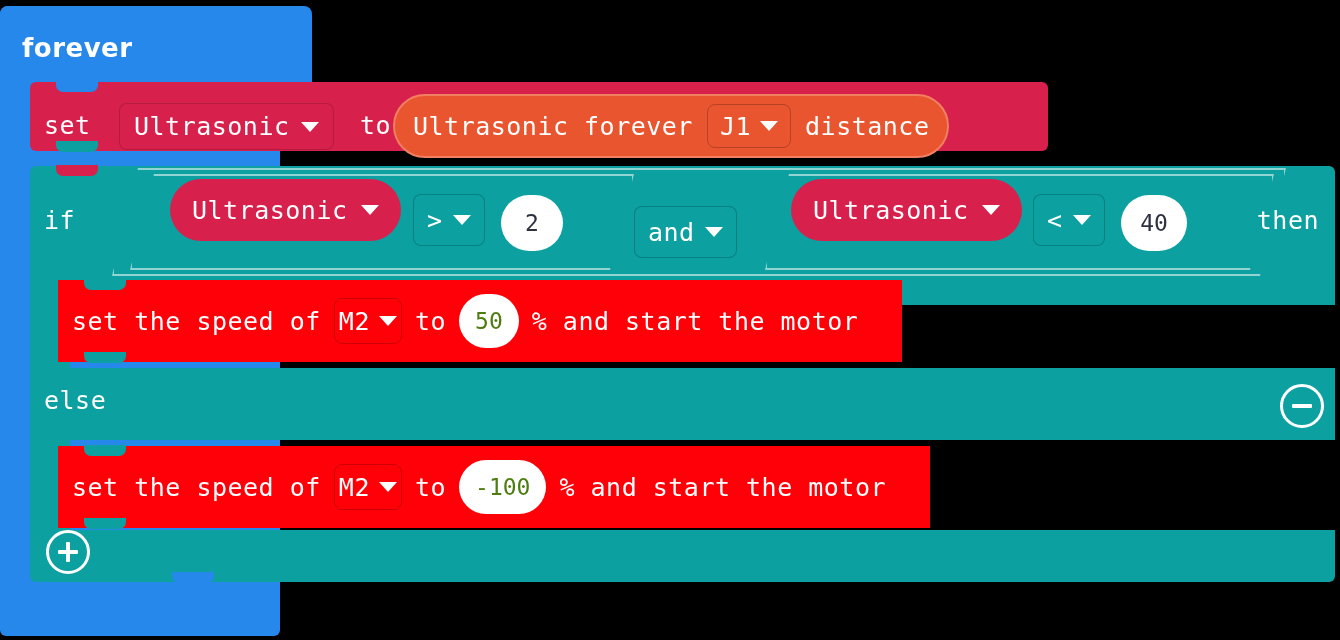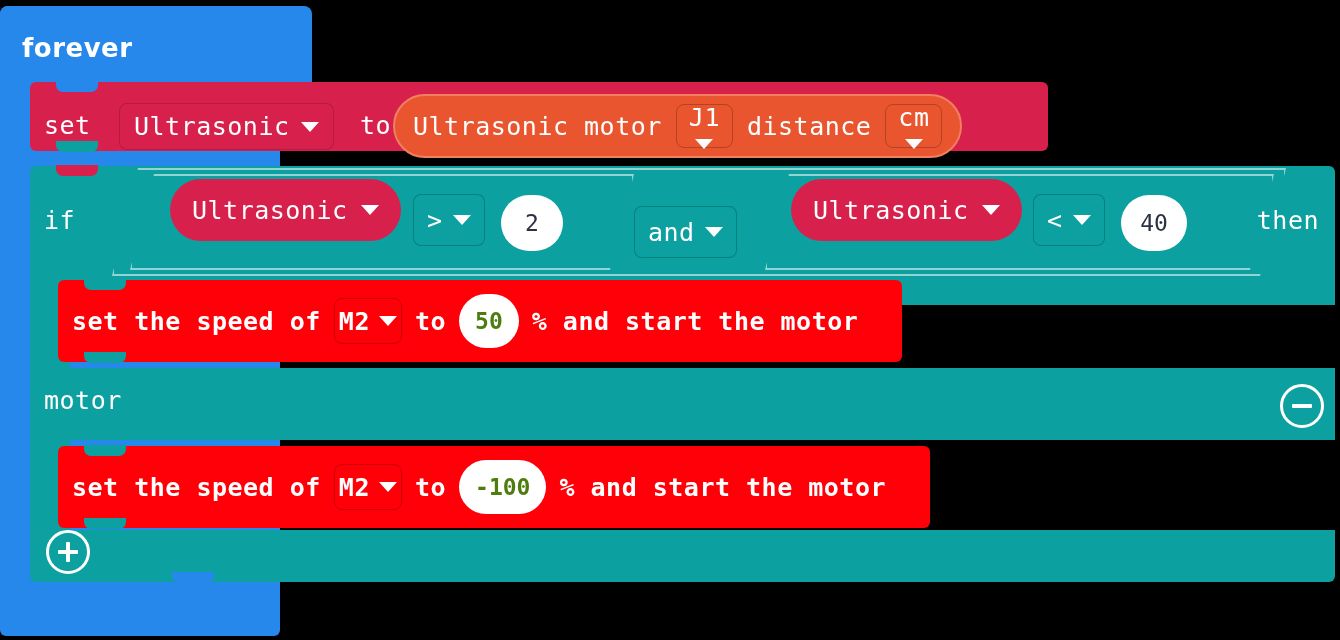--- a/index.html
+++ b/index.html
@@ -53,21 +53,21 @@
 
   
   #sensor-block{
     position:absolute;left:363px;top:12px;height:64px;
     background:#E8552F;border:2px solid #F08060;border-radius:32px;
     display:flex;align-items:center;padding:0 18px;gap:14px;box-sizing:border-box;
   }
   .inner-field{
     display:flex;align-items:center;gap:9px;
     border:1px solid rgba(0,0,0,.22);border-radius:8px;
-    padding:0 12px;height:44px;box-sizing:border-box;flex-direction:column;
+    padding:0 12px;height:44px;box-sizing:border-box;
   }
 
   
   .caret{
     width:0;height:0;border-left:9px solid transparent;border-right:9px solid transparent;
     border-top:10px solid #fff;flex:none;
   }
 
   
   #if-head{
@@ -122,22 +122,22 @@
     position:absolute;left:30px;top:530px;width:1305px;height:52px;
     background:#0CA0A0;border-radius:0 0 6px 6px;
   }
   #if-foot .notch-bot{
     position:absolute;left:142px;bottom:-1px;width:42px;height:11px;
     background:#2688EB;border-radius:0 0 7px 7px;
   }
 
   
   .motor{
-    position:absolute;left:58px;height:82px;background:#FF0008;border-radius:6px;
-    display:flex;align-items:center;padding:0 14px;gap:13px;box-sizing:border-box;font-weight:bold;
+    position:absolute;left:58px;height:82px;background:#FF0008;border-radius:0;
+    display:flex;align-items:center;padding:0 14px;gap:13px;box-sizing:border-box;
   }
   .motor .notch-top{
     position:absolute;left:26px;top:-1px;width:42px;height:11px;
     background:#0CA0A0;border-radius:0 0 7px 7px;
   }
   .motor .notch-bot{
     position:absolute;left:26px;bottom:-1px;width:42px;height:11px;
     background:#0CA0A0;border-radius:0 0 7px 7px;
   }
   .motor-field{
@@ -185,33 +185,29 @@
     <span id="set-word" class="tx">set</span>
 
     <div id="set-var-field" class="field-round">
       <span class="tx">Ultrasonic</span>
       <span class="caret"></span>
     </div>
 
     <span id="to-word" class="tx">to</span>
 
     <div id="sensor-block">
-      <span class="tx">Ultrasonic motor</span>
+      <span class="tx">Ultrasonic forever</span>
 
       <div class="inner-field">
         <span class="tx">J1</span>
         <span class="caret"></span>
       </div>
 
       <span class="tx">distance</span>
 
-      <div class="inner-field">
-        <span class="tx">cm</span>
-        <span class="caret"></span>
-      </div>
     </div>
   </div>
 
   <div id="if-head">
     <div class="notch-top"></div>
 
     <span id="if-word" class="tx">if</span>
 
     <div class="hex-outer" style="left:82px;width:1170px;
          clip-path:polygon(26px 0,100% 0,calc(100% - 26px) 100%,0 100%);"></div>
@@ -274,21 +270,21 @@
     <span class="tx">to</span>
 
     <div class="motor-num">
       <span>50</span>
     </div>
 
     <span class="tx">% and start the motor</span>
   </div>
 
   <div id="else-row">
-    <span id="else-word" class="tx">motor</span>
+    <span id="else-word" class="tx">else</span>
   </div>
 
   <div class="circ-icon" id="minus-icon">
     <span class="bar-h"></span>
   </div>
 
   <div id="else-body-left"></div>
 
   <div id="motor2" class="motor">
     <div class="notch-top"></div>

